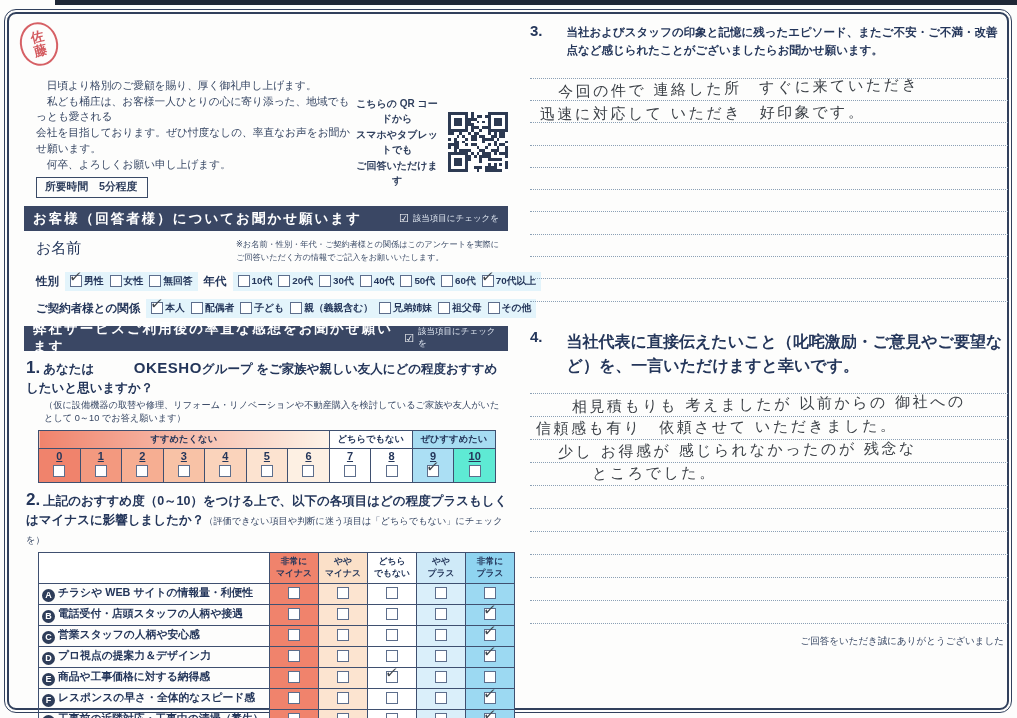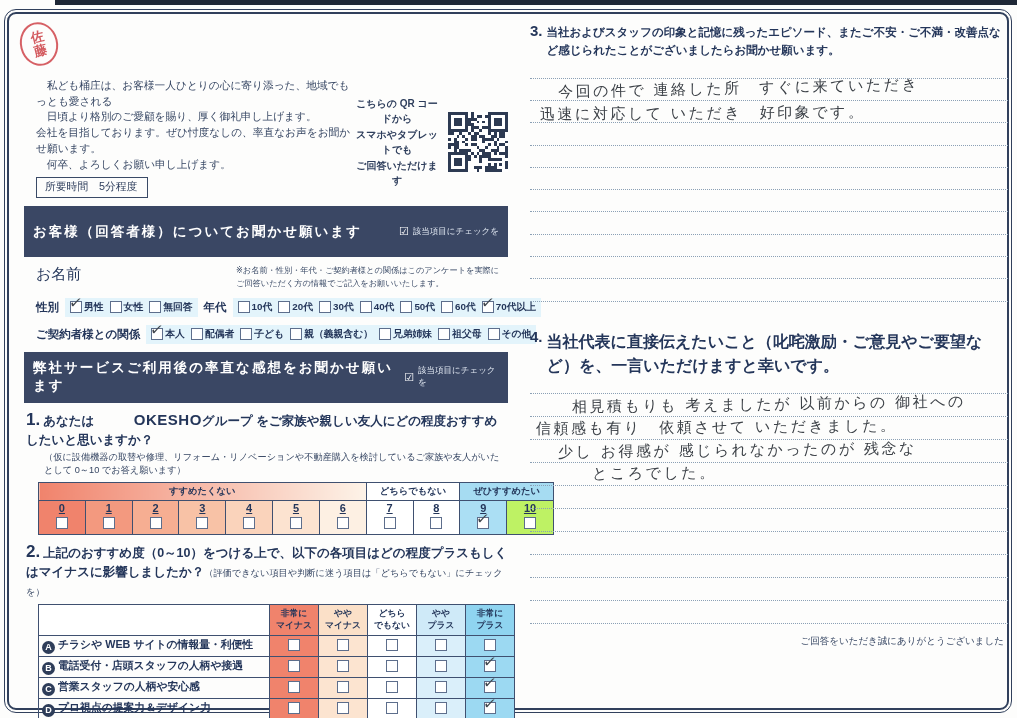--- a/index.html
+++ b/index.html
@@ -16,27 +16,27 @@
   .title-row{position:relative;height:48px;margin-top:6px;}
   .stamp{position:absolute;left:-4px;top:0;width:34px;height:40px;border:2.5px solid #d25055;border-radius:50%;
          display:flex;flex-direction:column;align-items:center;justify-content:center;color:#cf4a4f;
          font-weight:bold;font-size:13px;line-height:1.05;transform:rotate(-14deg);opacity:.9;}
   h1{margin:0;padding:10px 0 0 40px;text-align:center;font-size:20px;letter-spacing:3px;color:#24365a;}
 
   .intro-row{display:flex;margin-top:8px;}
   .intro-left{width:318px;padding-left:12px;}
   .intro-left .il{font-size:10.7px;line-height:1.47;color:#364663;}
   .time-box{display:inline-block;border:1.2px solid #3a4a66;padding:2px 10px 3px 8px;font-size:10.8px;
-            font-weight:normal;margin-top:5px;color:#2e3e5c;}
+            font-weight:bold;margin-top:5px;color:#2e3e5c;}
   .qr-area{flex:1;display:flex;align-items:center;justify-content:center;gap:8px;margin-top:8px;}
   .qr-caption{font-size:10px;font-weight:bold;color:#2e3e5c;text-align:center;line-height:1.55;}
   .qr-box{width:60px;height:60px;background:#fff;}
   .qr-box svg{width:60px;height:60px;display:block;}
 
-  .bar{margin-top:8px;height:25px;background:#3a4764;color:#fff;display:flex;align-items:center;padding:13px 9px;}
+  .bar{margin-top:8px;height:25px;background:#3a4764;color:#fff;display:flex;align-items:center;padding:0 9px;}
   .bar .t{font-size:13.5px;font-weight:bold;letter-spacing:2px;}
   .bar .check-note{margin-left:auto;font-size:8.5px;color:#dfe6f0;display:flex;gap:4px;align-items:center;}
   .bar .check-ico{font-size:11px;color:#fff;}
 
   .name-row{display:flex;margin-top:8px;padding-left:12px;}
   .name-label{font-size:15px;font-weight:normal;}
   .name-note{margin-left:auto;width:272px;font-size:8.2px;color:#3a4a66;line-height:1.5;white-space:pre-line;}
 
   .opt-row{display:flex;align-items:center;margin-top:8px;padding-left:12px;gap:6px;}
   .rl{font-size:11.5px;font-weight:bold;white-space:nowrap;}
@@ -48,21 +48,21 @@
                      transform:rotate(7deg);font-weight:600;}
 
   .q-block{margin-top:7px;padding-left:2px;}
   .q-num{font-size:17px;font-weight:bold;margin-right:3px;}
   .q-main{font-size:12.5px;font-weight:bold;}
   .brand{font-size:15px;font-weight:900;letter-spacing:.5px;margin-left:36px;}
   .q-sub{font-size:9.2px;color:#364663;margin:2px 0 0 18px;}
   .q-sub-inline{font-size:9.2px;font-weight:normal;color:#364663;}
 
   table{border-collapse:collapse;table-layout:fixed;}
-  .npst{width:516px;margin:5px 0 0 14px;}
+  .npst{width:458px;margin:5px 0 0 14px;}
   .npst td{border:1px solid #3f5070;}
   .npst .g td{height:15px;font-size:9.3px;font-weight:bold;text-align:center;color:#24365a;}
   .g-neg{background:linear-gradient(90deg,#f0836c,#fdf3e8);}
   .g-mid{background:#fff;}
   .g-pos{background:#a6dcf2;}
   .npst .n td{height:31px;text-align:center;vertical-align:top;padding-top:1px;}
   .num{display:block;font-size:11px;font-weight:bold;text-decoration:underline;line-height:13px;}
 
   .rt{width:458px;margin:5px 0 0 14px;}
   .rt td{border:1px solid #3f5070;}
@@ -73,21 +73,21 @@
           font-size:9px;font-weight:bold;align-items:center;justify-content:center;margin-right:3px;vertical-align:-2px;}
   .rt .cell{text-align:center;vertical-align:middle;}
 
   .write{position:relative;}
   .rline{position:absolute;left:0;right:0;border-top:1.6px dotted #8ba0b5;height:0;}
   .hand{position:absolute;font-size:15px;color:#3c4147;letter-spacing:2.5px;white-space:nowrap;
         font-family:"DejaVu Sans",sans-serif;}
 
   .q-head{display:flex;gap:4px;align-items:flex-start;}
   .q-head .n{font-size:15px;font-weight:bold;}
-  .q-head .t{font-size:11.5px;font-weight:bold;line-height:1.55;padding-top:2px;}
+  .q-head .t{font-size:11.5px;font-weight:bold;line-height:1.55;padding-top:2px;margin-left:20px;}
   #q3w{height:240px;margin-top:4px;}
   #q4head{margin-top:24px;}
   #q4head .t{font-size:16px;}
   #q4w{height:250px;margin-top:2px;}
   .thanks{text-align:right;font-size:9.5px;color:#364663;margin-top:4px;padding-right:4px;}
 </style>
 </head>
 <body>
 
 <div id="page">
@@ -98,22 +98,22 @@
   <div class="col-left">
     <div class="title-row">
       <div class="stamp">
         <span>佐</span>
         <span>藤</span>
       </div>
     </div>
 
     <div class="intro-row">
       <div class="intro-left">
+        <div class="il">　日頃より格別のご愛顧を賜り、厚く御礼申し上げます。</div>
         <div class="il">　私ども桶庄は、お客様一人ひとりの心に寄り添った、地域でもっとも愛される</div>
-        <div class="il">　日頃より格別のご愛顧を賜り、厚く御礼申し上げます。</div>
         <div class="il">会社を目指しております。ぜひ忖度なしの、率直なお声をお聞かせ願います。</div>
         <div class="il">　何卒、よろしくお願い申し上げます。</div>
         <div class="time-box">所要時間　5分程度</div>
       </div>
       <div class="qr-area">
         <div class="qr-caption">
           <div>こちらの QR コードから</div>
           <div>スマホやタブレットでも</div>
           <div>ご回答いただけます</div>
         </div>
@@ -473,21 +473,21 @@
               <td style="background: rgb(240, 131, 108);"><span class="num">0</span><span class="cb"></span></td>
               <td style="background: rgb(243, 153, 127);"><span class="num">1</span><span class="cb"></span></td>
               <td style="background: rgb(246, 174, 146);"><span class="num">2</span><span class="cb"></span></td>
               <td style="background: rgb(248, 194, 166);"><span class="num">3</span><span class="cb"></span></td>
               <td style="background: rgb(250, 211, 187);"><span class="num">4</span><span class="cb"></span></td>
               <td style="background: rgb(252, 227, 208);"><span class="num">5</span><span class="cb"></span></td>
               <td style="background: rgb(253, 240, 227);"><span class="num">6</span><span class="cb"></span></td>
               <td style="background: rgb(255, 255, 255);"><span class="num">7</span><span class="cb"></span></td>
               <td style="background: rgb(255, 255, 255);"><span class="num">8</span><span class="cb"></span></td>
               <td style="background: rgb(171, 223, 244);"><span class="num">9</span><span class="cb checked"></span></td>
-              <td style="background: #bef264;"><span class="num">10</span><span class="cb"></span></td>
+              <td style="background: #5eead4;"><span class="num">10</span><span class="cb"></span></td>
             </tr>
           </tbody>
         </table>
       </div>
 
     <div class="q-block">
       <span class="q-num">2.</span><span class="q-main">上記のおすすめ度（0～10）をつける上で、以下の各項目はどの程度プラスもしくはマイナスに影響しましたか？</span><span class="q-sub-inline">（評価できない項目や判断に迷う項目は「どちらでもない」にチェックを）</span>
     </div>
     <div>
         <table class="rt">

